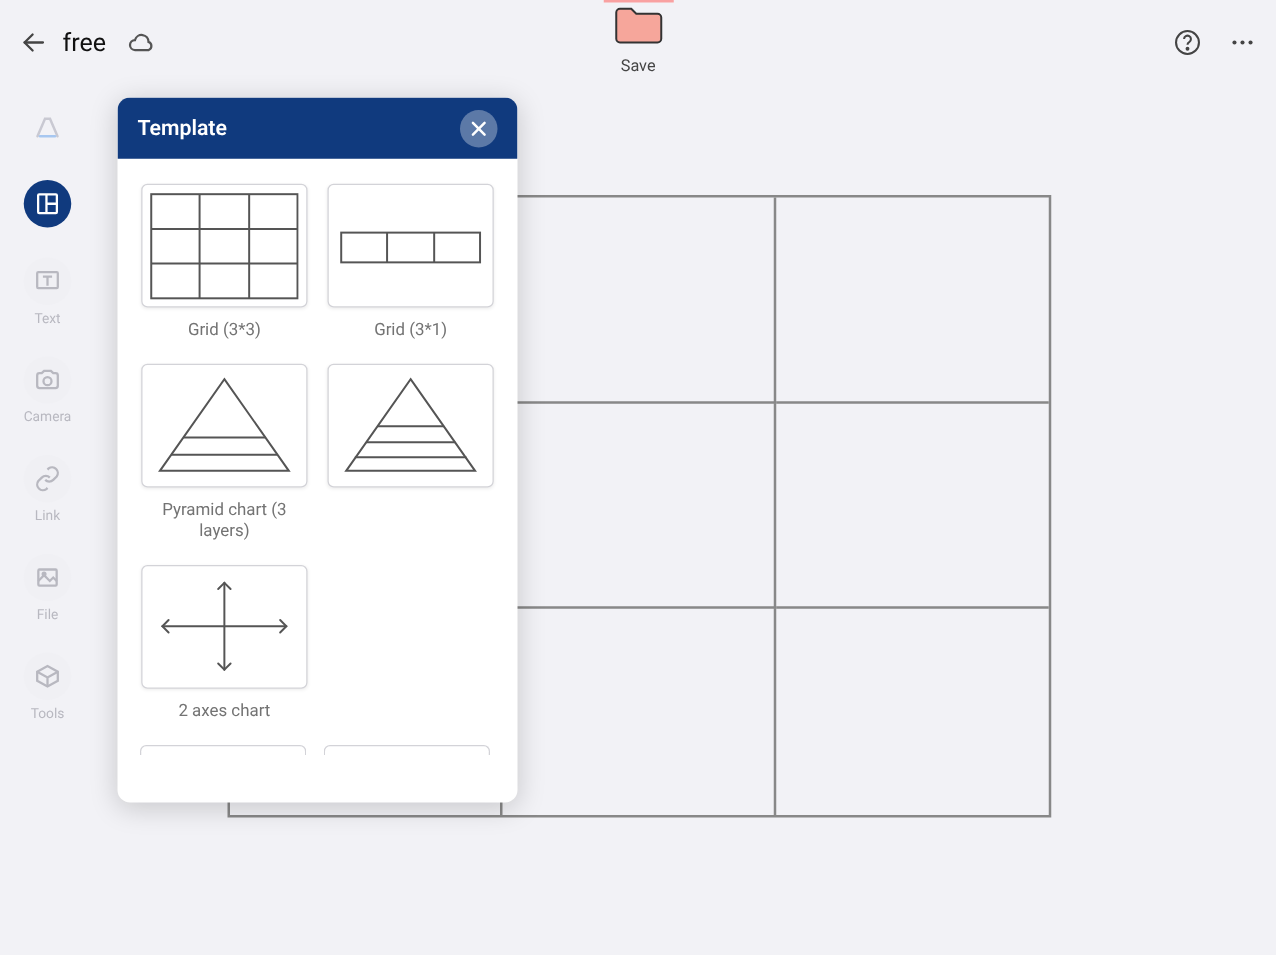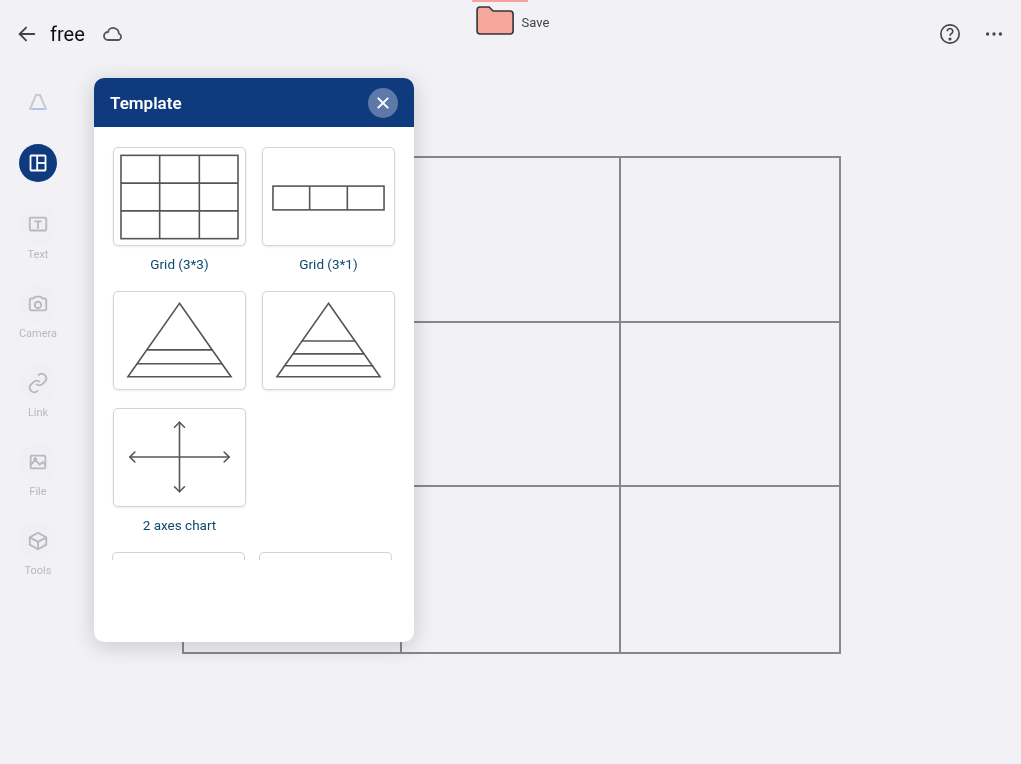--- a/index.html
+++ b/index.html
@@ -38,21 +38,21 @@
       width: 28px; height: 28px;
       display: flex; align-items: center; justify-content: center;
       color: #555;
     }
     .top-center {
       position: absolute;
       left: 50%;
       transform: translateX(-50%);
       top: 2px;
       display: flex;
-      flex-direction: row;
+      flex-direction: column;
       align-items: center;
       gap: 4px;
     }
     .top-center .folder-red-accent {
       position: absolute;
       top: -6px;
       width: 56px;
       height: 6px;
       background: #f9a1a1;
     }
@@ -189,21 +189,21 @@
       border: 1px solid #d3d3d8;
       border-radius: 5px;
       box-shadow: 0 1px 3px rgba(0,0,0,0.08);
       display: flex;
       align-items: center;
       justify-content: center;
       padding: 6px;
     }
     .tpl-label {
       font-size: 13.5px;
-      color: #0c4a6e;
+      color: #737373;
       text-align: center;
       line-height: 1.25;
       max-width: 125px;
     }
     .tpl-row-partial {
       grid-column: 1 / span 2;
       display: flex;
       gap: 14px;
       height: 8px;
     }
@@ -383,20 +383,21 @@
 
 
     <div class="tpl-item">
       <div class="tpl-thumb">
         <svg width="120" height="86" viewBox="0 0 120 86" fill="none" stroke="#555" stroke-width="1.6">
           <polygon points="60,6 112,80 8,80"></polygon>
           <line x1="27" y1="53" x2="93" y2="53"></line>
           <line x1="17" y1="67" x2="103" y2="67"></line>
         </svg>
       </div>
+      <span class="tpl-label">Pyramid chart (3 layers)</span>
     </div>
 
     <div class="tpl-item">
       <div class="tpl-thumb">
         <svg width="120" height="86" viewBox="0 0 120 86" fill="none" stroke="#555" stroke-width="1.6">
           <polygon points="60,6 112,80 8,80"></polygon>
           <line x1="33" y1="44" x2="87" y2="44"></line>
           <line x1="24" y1="57" x2="96" y2="57"></line>
           <line x1="15" y1="69" x2="105" y2="69"></line>
         </svg>

